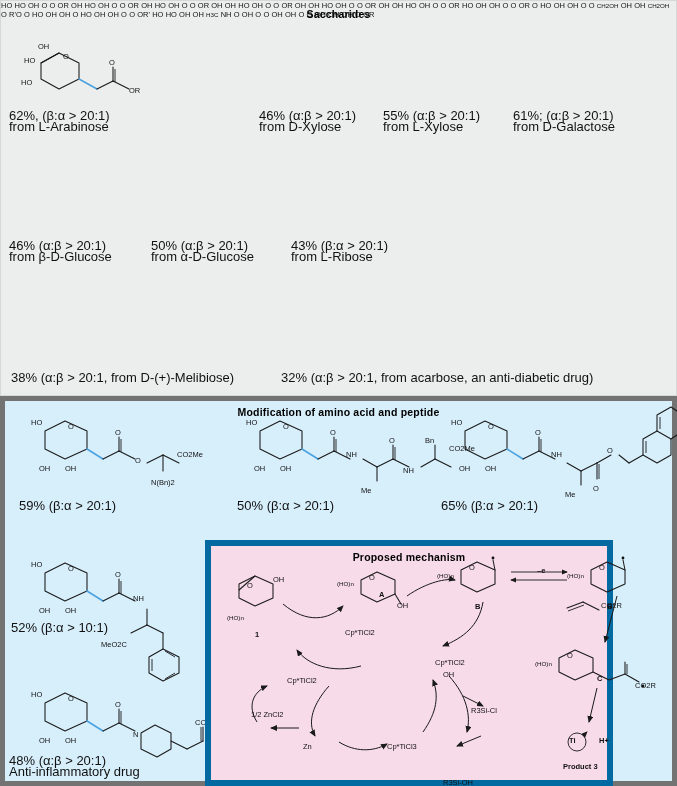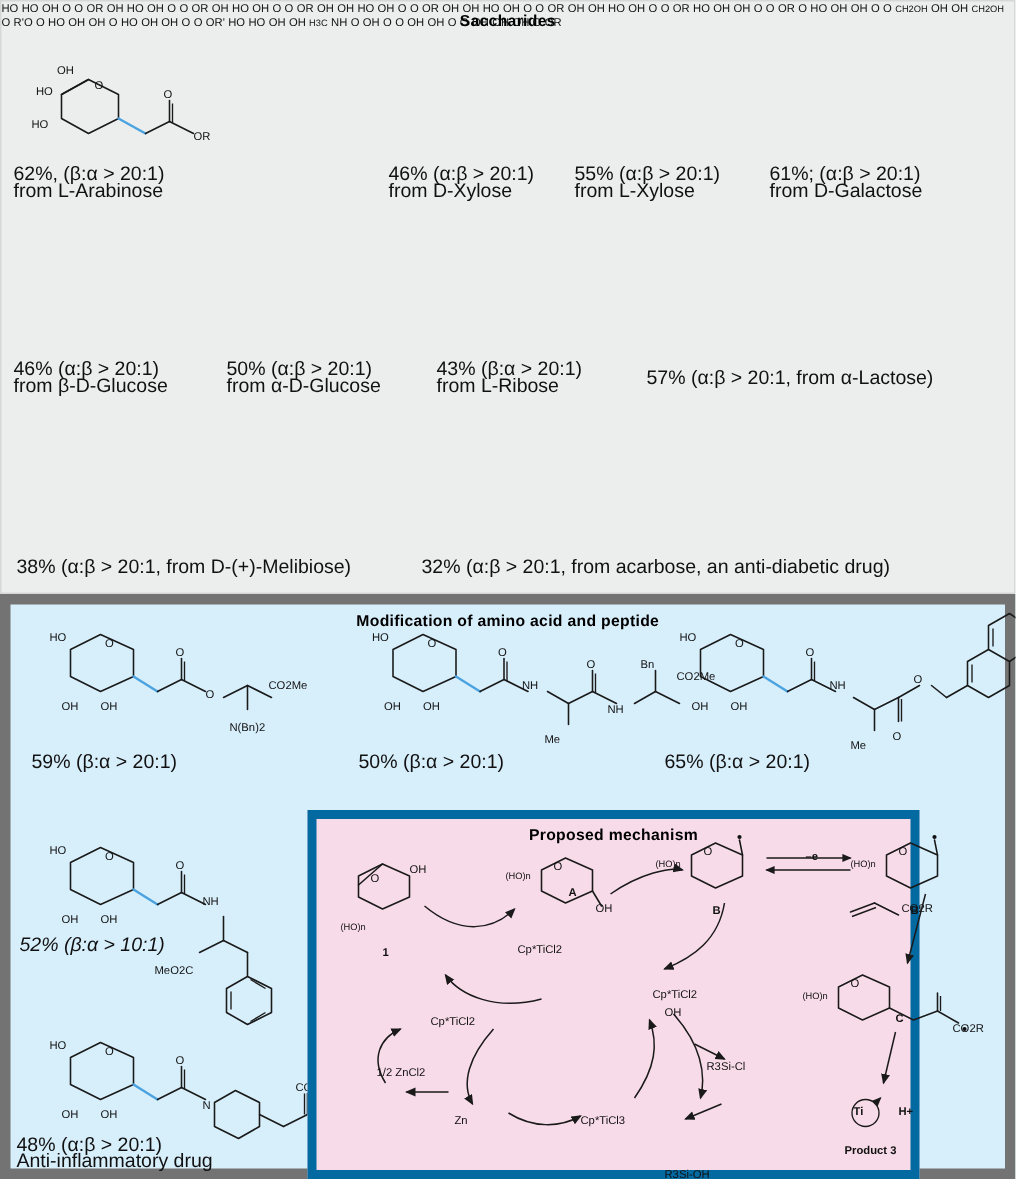--- a/index.html
+++ b/index.html
@@ -7,21 +7,21 @@
     width:677px;height:786px;
     background:#ffffff;
     font-family:"Liberation Sans", sans-serif;
     font-size:8px;
     color:#111;
     position:relative;
     overflow:hidden;
   }
   .panel{position:absolute;box-sizing:border-box;}
   #saccharides{left:0;top:0;width:677px;height:396px;background:#eceded;border:1px solid #d6d7d7;}
-  #amino{left:0;top:396px;width:677px;height:390px;background:#d7eefb;border:7px solid #737373;}
+  #amino{left:0;top:396px;width:677px;height:390px;background:#d7eefb;border:5px solid #737373;}
   #mech{left:205px;top:540px;width:408px;height:246px;background:#f7dbe8;border:6px solid #0369a1;}
 
   .panel-title{
     position:absolute;width:100%;text-align:center;
     font-weight:bold;font-size:10.5px;letter-spacing:.2px;color:#000;
   }
   #sac-title{top:7px;}
   #amino-title{top:5px;}
   #mech-title{top:5px;}
 
@@ -293,23 +293,20 @@
     <span>46% (α:β &gt; 20:1)</span><br>
     <span>from β-D-Glucose</span>
   </div>
   <div class="cap" style="left:150px;top:240px;width:140px;">
     <span>50% (α:β &gt; 20:1)</span><br>
     <span>from α-D-Glucose</span>
   </div>
   <div class="cap" style="left:290px;top:240px;width:140px;">
     <span>43% (β:α &gt; 20:1)</span><br>
     <span>from L-Ribose</span>
-  </div>
-  <div class="cap" style="left:430px;top:246px;width:240px;">
-    <span>57% (α:β &gt; 20:1, from α-Lactose)</span>
   </div>
 
   <div class="cap" style="left:10px;top:372px;width:250px;">
     <span>38% (α:β &gt; 20:1, from D-(+)-Melibiose)</span>
   </div>
   <div class="cap" style="left:280px;top:372px;width:380px;">
     <span>32% (α:β &gt; 20:1, from acarbose, an anti-diabetic drug)</span>
   </div>
 </div>
 
@@ -445,21 +442,21 @@
 
   <div class="cap" style="left:14px;top:100px;width:160px;">
     <span>59% (β:α &gt; 20:1)</span>
   </div>
   <div class="cap" style="left:232px;top:100px;width:160px;">
     <span>50% (β:α &gt; 20:1)</span>
   </div>
   <div class="cap" style="left:436px;top:100px;width:160px;">
     <span>65% (β:α &gt; 20:1)</span>
   </div>
-  <div class="cap" style="left:6px;top:222px;width:160px;font-style:italic;">
+  <div class="cap" style="left:6px;top:222px;width:160px;">
     <span>52% (β:α &gt; 10:1)</span>
   </div>
   <div class="cap" style="left:4px;top:355px;width:170px;">
     <span>48% (α:β &gt; 20:1)</span><br>
     <span>Anti-inflammatory drug</span>
   </div>
 </div>
 
 <div class="panel" id="mech">
   <div class="panel-title" id="mech-title">Proposed mechanism</div>

